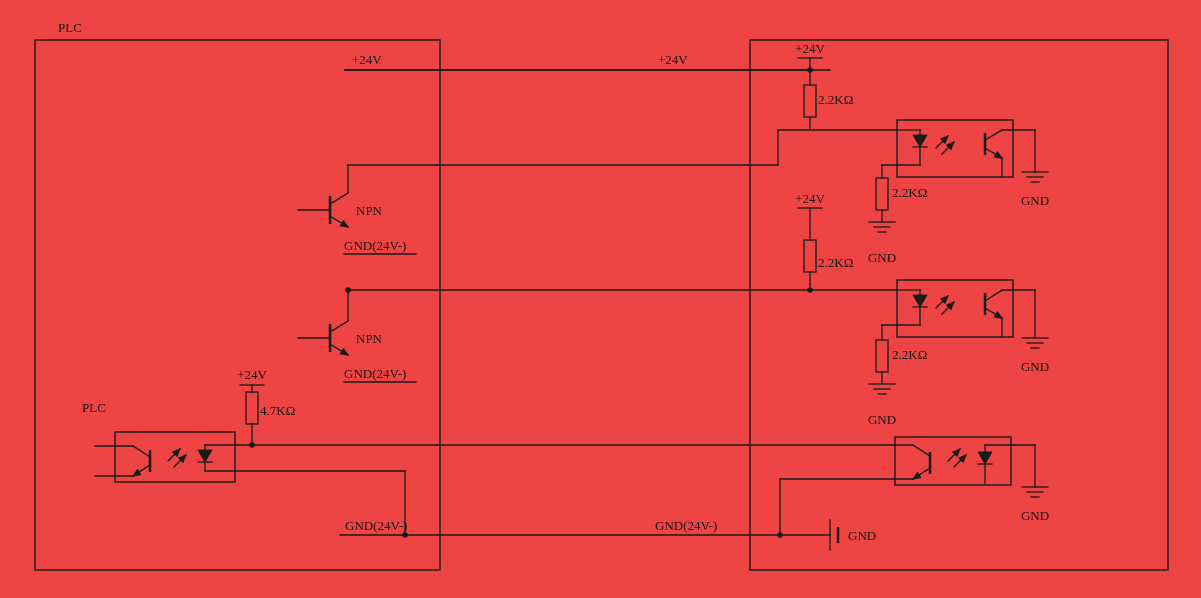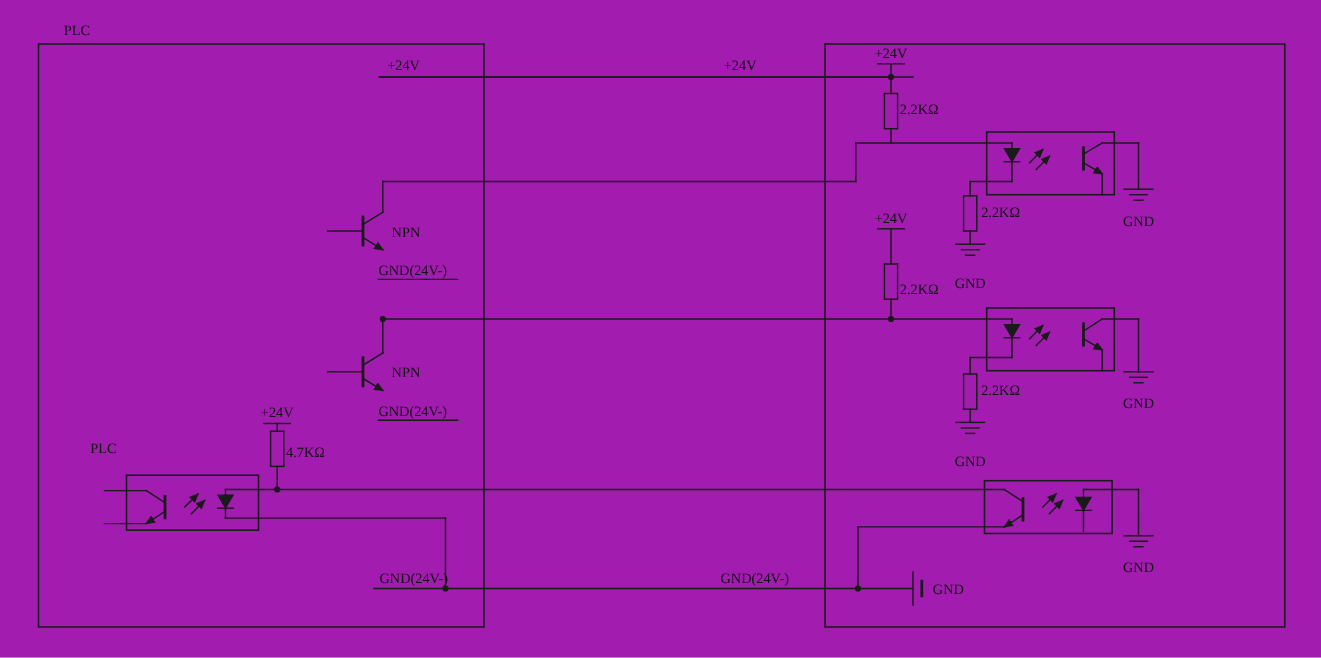--- a/index.html
+++ b/index.html
@@ -1,16 +1,16 @@
 <!DOCTYPE html>
 <html><head>
 <meta charset="utf-8">
 <style>
   html,body{margin:0;padding:0;background:#ffffff;}
-  .stage{width:1201px;height:598px;background:#a21caf;position:relative;overflow:hidden;}
+  .stage{width:1201px;height:598px;background:#ef4444;position:relative;overflow:hidden;}
   svg{display:block;}
   .w{stroke:#1a1a1a;stroke-width:1.3;fill:none;stroke-linecap:square;}
   .box{stroke:#1a1a1a;stroke-width:1.4;fill:none;}
   .cmp{stroke:#1a1a1a;stroke-width:1.3;fill:none;}
   .bar{stroke:#1a1a1a;stroke-width:2.5;fill:none;}
   .dot{fill:#1a1a1a;stroke:none;}
   .led{fill:#1a1a1a;stroke:#1a1a1a;stroke-width:1;}
   text{font-family:"Liberation Serif","DejaVu Serif",serif;font-size:13px;fill:#111111;}
   .mid{text-anchor:middle;}
 </style>

